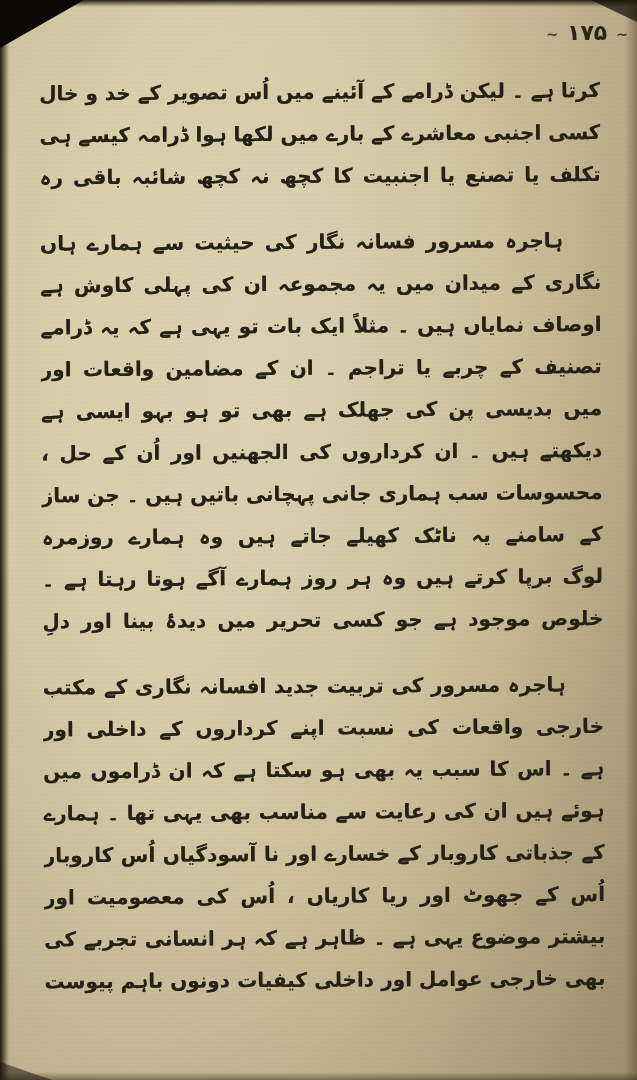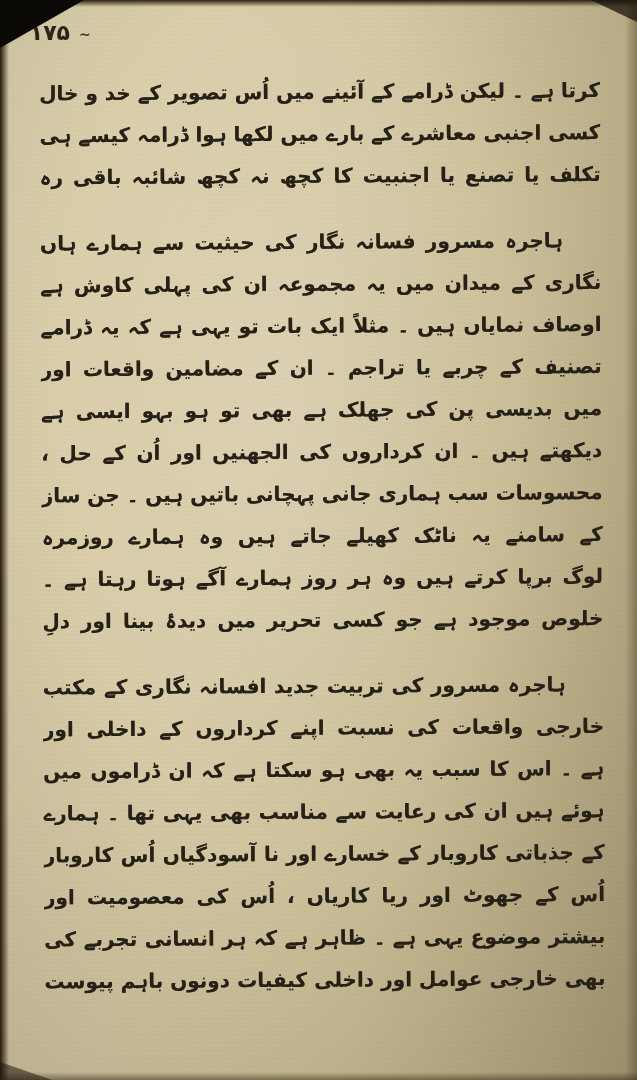--- a/index.html
+++ b/index.html
@@ -31,21 +31,21 @@
     background:linear-gradient(to top,rgba(50,40,22,0.5),rgba(50,40,22,0));}
   .corner-tl{position:absolute;left:0;top:0;width:0;height:0;
     border-top:48px solid #0b0906;border-right:84px solid transparent;}
   .corner-tr{position:absolute;right:0;top:0;width:0;height:0;
     border-top:22px solid rgba(25,19,10,0.75);border-left:46px solid transparent;}
   .corner-bl{position:absolute;left:0;bottom:0;width:0;height:0;
     border-bottom:18px solid rgba(32,24,12,0.55);border-right:52px solid transparent;}
 
   .page-header{
     position:absolute;top:20px;left:0;right:0;
-    text-align:left;
+    text-align:right;
     font-size:22px;font-weight:bold;color:#2a241a;
     letter-spacing:1px;
   }
   .ornament{font-size:14px;vertical-align:middle;color:#3a3226;margin:0 9px;font-weight:bold;}
 
   .text-block{
     position:absolute;top:70px;right:37px;left:39px;
     direction:rtl;
     transform:rotate(-0.35deg);
     transform-origin:top right;

